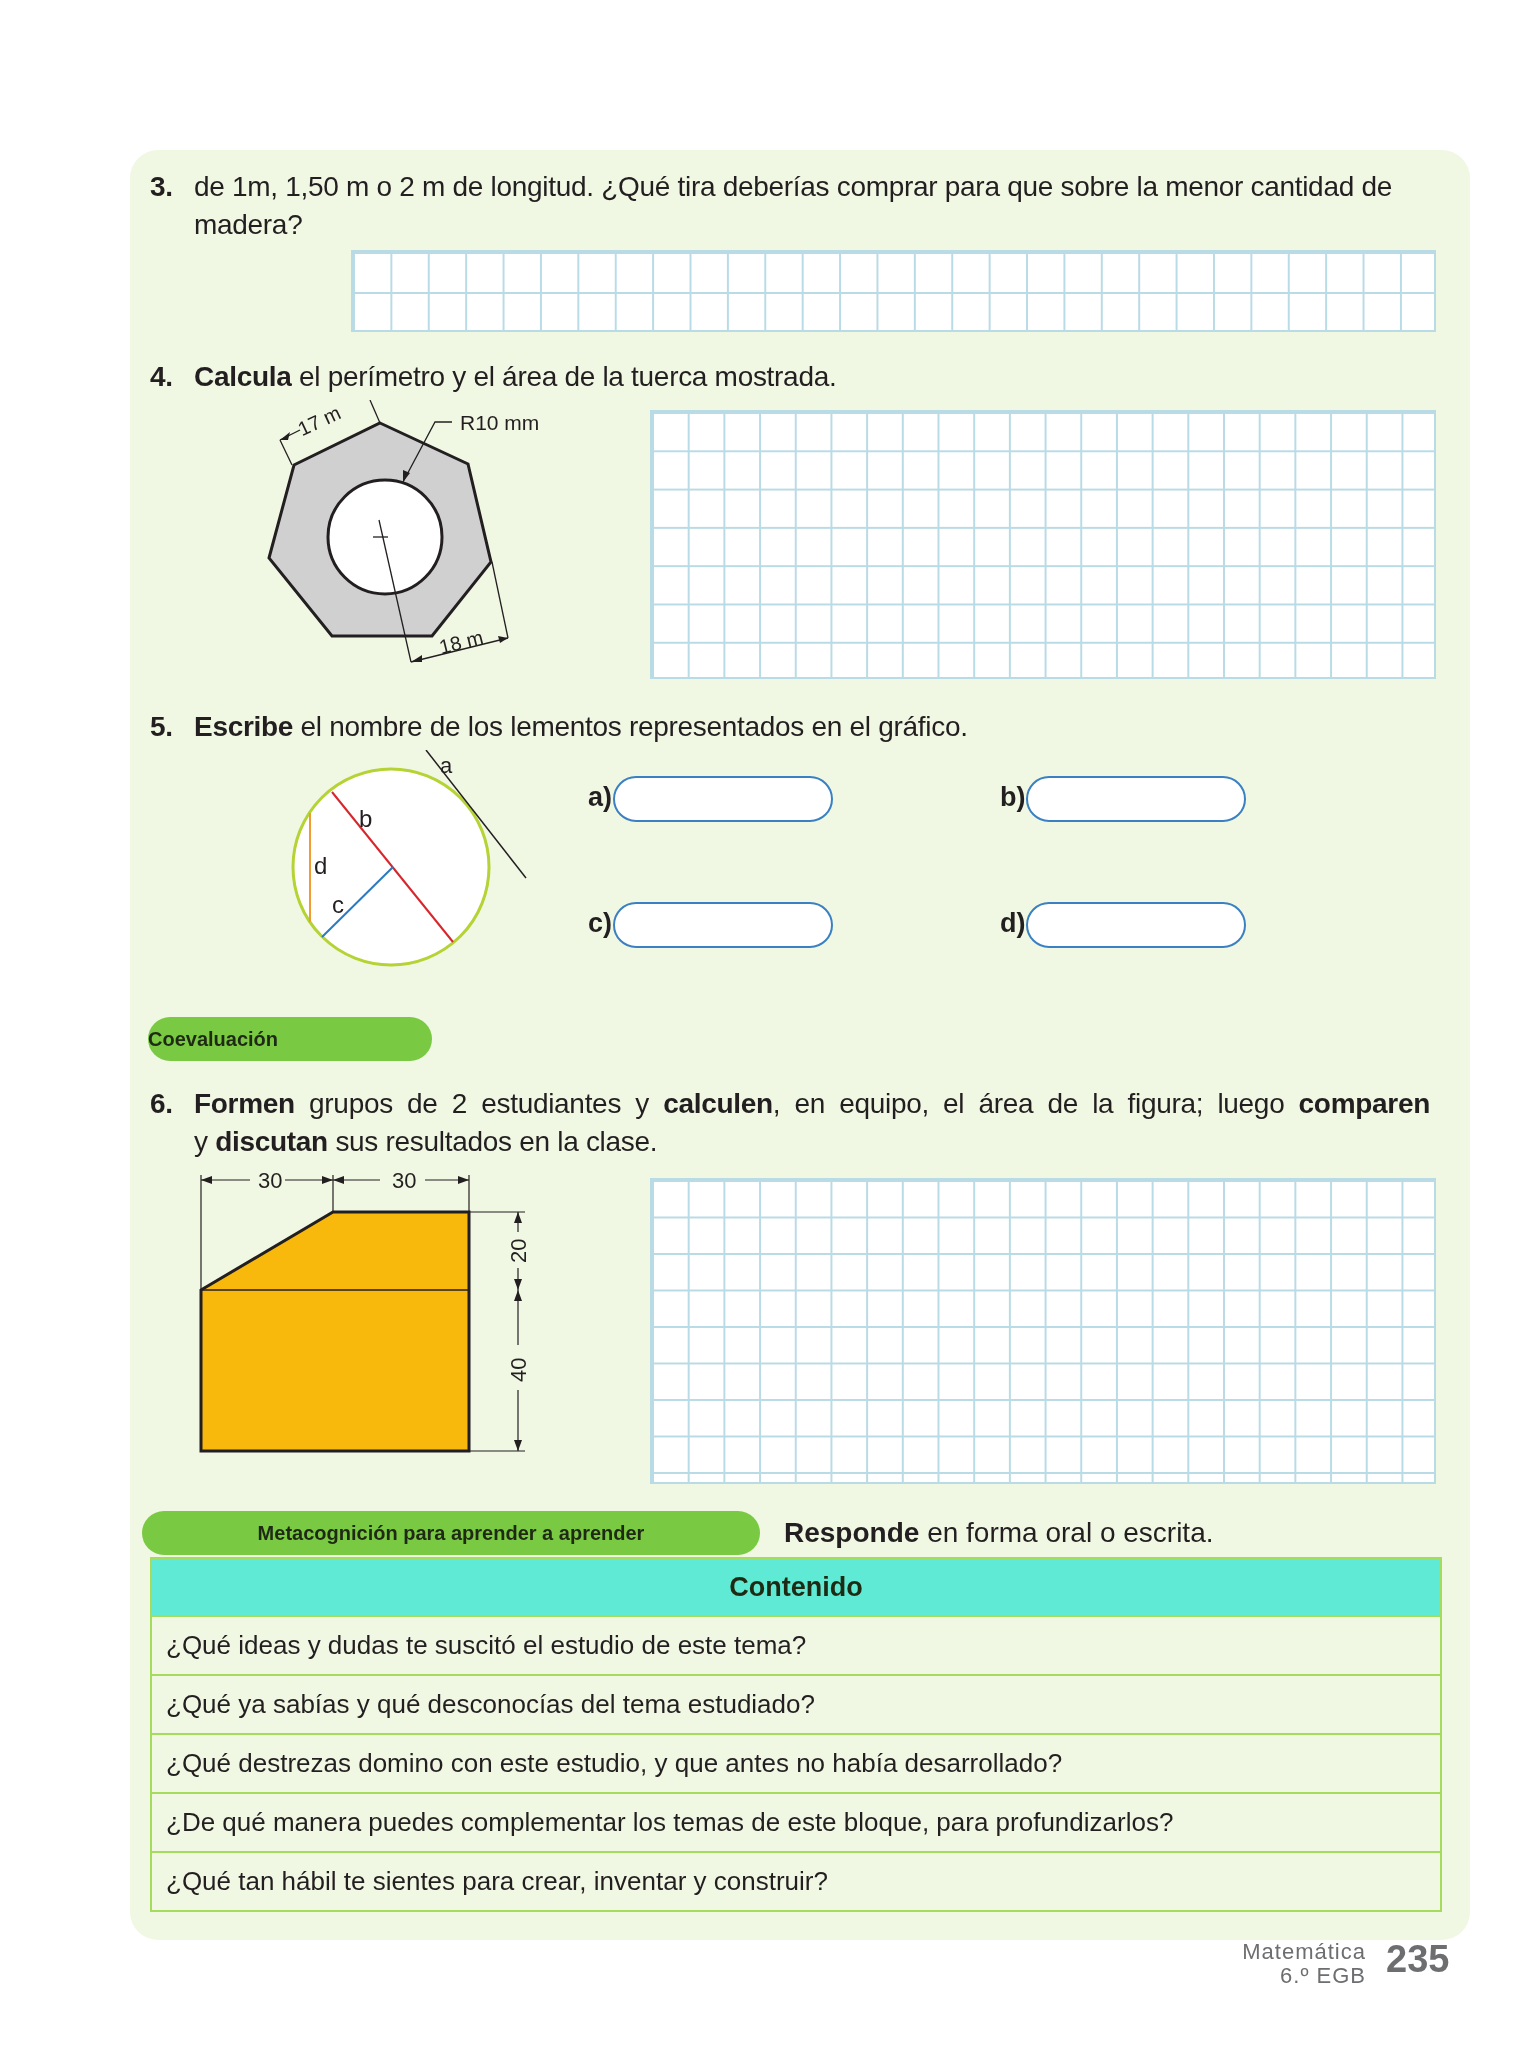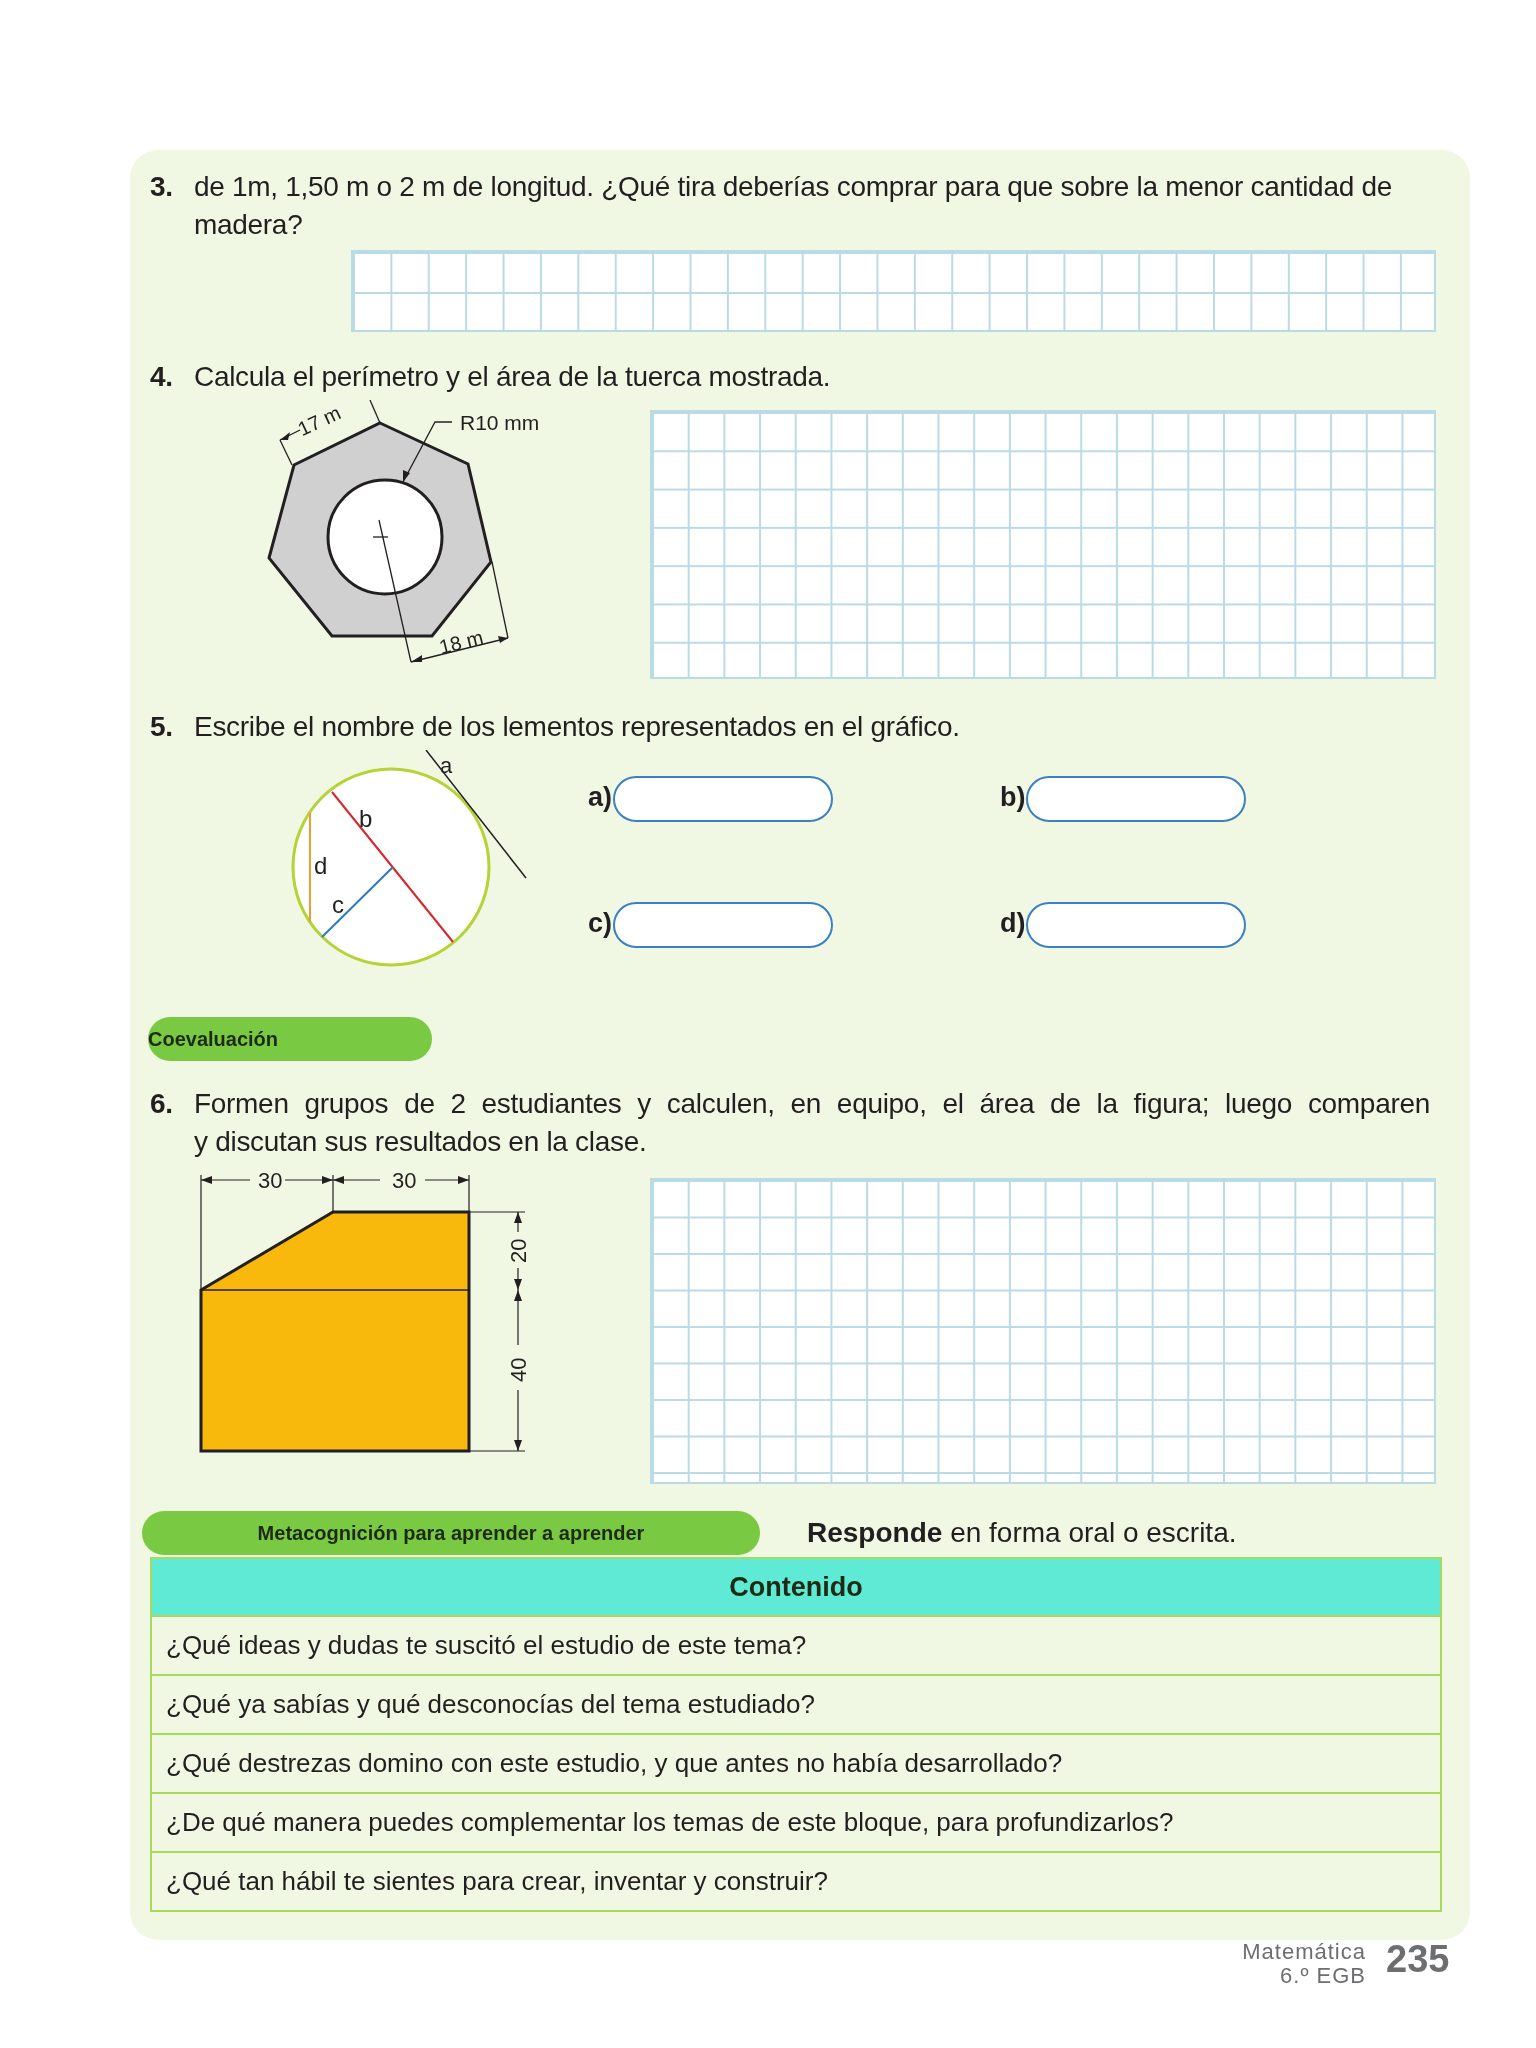--- a/index.html
+++ b/index.html
@@ -8,21 +8,21 @@
     font-family: "Liberation Sans", "DejaVu Sans", sans-serif; color: #231f20;
     overflow: hidden;
   }
   .panel {
     position: absolute; left: 130px; top: 150px; width: 1340px; height: 1790px;
     background: #f0f8e4; border-radius: 28px;
   }
   .q { position: absolute; font-size: 28px; line-height: 38px; color: #231f20; letter-spacing: -0.3px; }
   .q .num { font-weight: bold; position: absolute; left: 0; top: 0; }
   .q .body { position: absolute; left: 44px; top: 0; }
-  .q b { font-weight: normal; }
+  .q b { font-weight: bold; }
   .grid {
     position: absolute; background-color: #ffffff;
     border: 2px solid #b9dbe5; box-sizing: border-box;
     background-image:
       linear-gradient(to right, #b9dbe5 2px, transparent 2px),
       linear-gradient(to bottom, #b9dbe5 2px, transparent 2px);
   }
   .pill-label {
     position: absolute; background: #7ac943; border-radius: 22px;
     font-weight: bold; font-size: 20px; color: #1e2a14; text-align: center;
@@ -153,21 +153,21 @@
   <polygon points="338,120 334,109 342,109" fill="#231f20"></polygon>
   <polygon points="338,120 334,131 342,131" fill="#231f20"></polygon>
   <polygon points="338,281 334,270 342,270" fill="#231f20"></polygon>
   <text x="0" y="0" font-size="22" fill="#231f20" transform="translate(346 93) rotate(-90)">20</text>
   <text x="0" y="0" font-size="22" fill="#231f20" transform="translate(346 212) rotate(-90)">40</text>
 </svg>
 
 <div class="grid" style="left:650px; top:1178px; width:786px; height:306px; background-size:35.7px 36.5px;"></div>
 
 <div class="pill-label" style="left:142px; top:1511px; width:618px; height:44px; line-height:44px;text-align:center;">Metacognición para aprender a aprender</div>
-<div style="position:absolute; left:784px; top:1514px; font-size:28px; line-height:38px;margin-left:23px;">
+<div style="position:absolute; left:784px; top:1514px; font-size:28px; line-height:38px;">
   <b>Responde</b><span> en forma oral o escrita.</span>
 </div>
 
 <table class="meta-table">
   <thead>
     <tr>
         <th>Contenido</th>
       </tr>
   </thead>
   <tbody>

